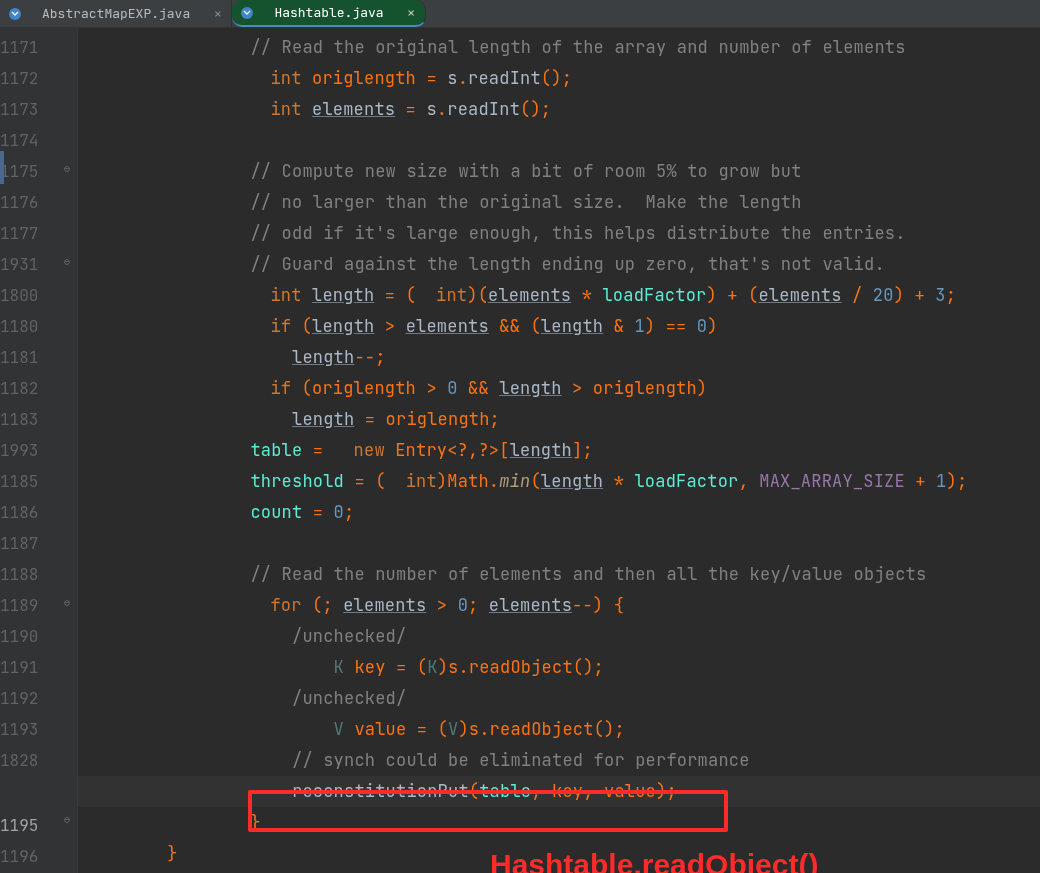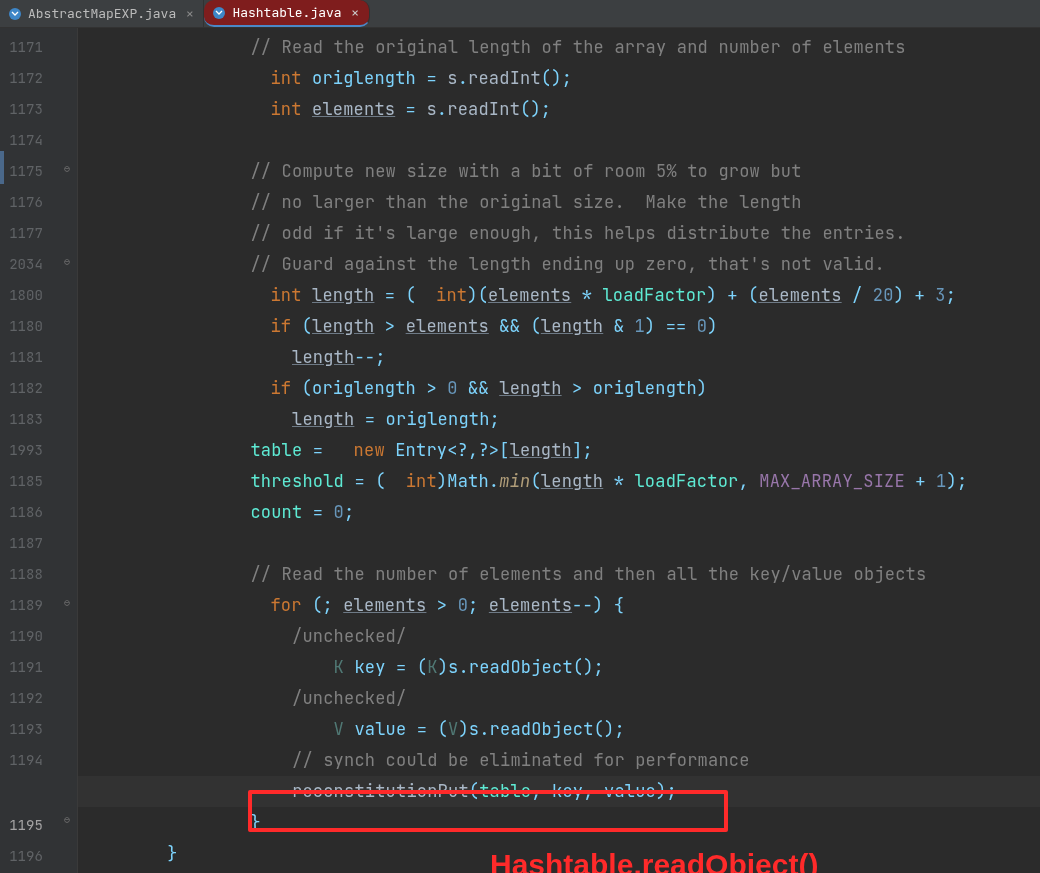--- a/index.html
+++ b/index.html
@@ -19,26 +19,26 @@
     border-bottom: 1px solid #323232;
     height: 28px;
     align-items: stretch;
   }
   .tab {
     display: flex;
     align-items: center;
     padding: 0 10px 0 8px;
     color: #bbbbbb;
     font-size: 13px;
-    gap: 6px;
+    gap: 20px;
     border-right: 1px solid #323232;
     cursor: pointer;
   }
   .tab.active {
-    background: #7f1d1d;
+    background: #14532d;
     border-bottom: 2px solid #4a88c7;
     color: #ffffff;
     border-radius: 10px;
   }
   .tab .icon-java { width: 14px; height: 14px; display:inline-block; }
   .tab .icon-java svg { display:block; }
   .tab .close {
     color: #8a8a8a;
     font-size: 12px;
     margin-left: 4px;
@@ -47,23 +47,23 @@
   .editor {
     display: flex;
     height: calc(100% - 28px);
     background: #2b2b2b;
     position: relative;
   }
   .gutter-lines {
     width: 62px;
     background: #313335;
     color: #606366;
-    text-align: center;
+    text-align: left;
     padding: 4px 10px 0 0;
-    font-size: 14px;
+    font-size: 16px;
     line-height: 31px;
     user-select: none;
     flex-shrink: 0;
   }
   .gutter-lines .ln { height: 31px; }
   .gutter-lines .ln.current { color: #a4a3a3; margin-top: 34px; }
   .gutter-fold {
     width: 16px;
     background: #313335;
     border-right: 1px solid #3a3a3a;
@@ -91,21 +91,21 @@
   .code .row { height: 31px; padding-left: 6px; }
   .code .row.hl-current { background: #323232; }
   .kw   { color: #cc7832; margin-left: 20px; }
   .com  { color: #808080; }
   .num  { color: #6897bb; }
   .type { color: #507874; }        
   .fld  { color: #5eead4; }        
   .meth { color: #b09d79; font-style: italic; } 
   .id   { color: #a9b7c6; }
   .ul   { text-decoration: underline; text-decoration-color: #6e7a86; }
-  .op   { color: #7dd3fc; }
+  .op   { color: #f97316; }
   .cst  { color: #9876aa; }
   .red-box {
     position: absolute;
     border: 4px solid #ff2a2a;
     border-radius: 2px;
     pointer-events: none;
   }
   .annotation {
     position: absolute;
     color: #ff2a2a;
@@ -151,37 +151,37 @@
 <div class="editor">
   <div class="caret-stripe" style="top: 123px; height: 33px;"></div>
   <div class="gutter-lines" id="gutter">
       <div class="ln">1171</div>
       <div class="ln">1172</div>
       <div class="ln">1173</div>
       <div class="ln">1174</div>
       <div class="ln">1175</div>
       <div class="ln">1176</div>
       <div class="ln">1177</div>
-      <div class="ln">2034</div>
+      <div class="ln">1931</div>
       <div class="ln">1800</div>
       <div class="ln">1180</div>
       <div class="ln">1181</div>
       <div class="ln">1182</div>
       <div class="ln">1183</div>
       <div class="ln">1993</div>
       <div class="ln">1185</div>
       <div class="ln">1186</div>
       <div class="ln">1187</div>
       <div class="ln">1188</div>
       <div class="ln">1189</div>
       <div class="ln">1190</div>
       <div class="ln">1191</div>
       <div class="ln">1192</div>
       <div class="ln">1193</div>
-      <div class="ln">1194</div>
+      <div class="ln">1828</div>
       <div class="ln current">1195</div>
       <div class="ln">1196</div>
       <div class="ln">1197</div>
       <div class="ln">1198</div>
     </div>
   <div class="gutter-fold" id="foldgutter">
       <div class="fold-mark" style="top: 136px;">⊖</div>
       <div class="fold-mark" style="top: 229px;">⊖</div>
       <div class="fold-mark" style="top: 570px;">⊖</div>
       <div class="fold-mark" style="top: 787px;">⊖</div>

